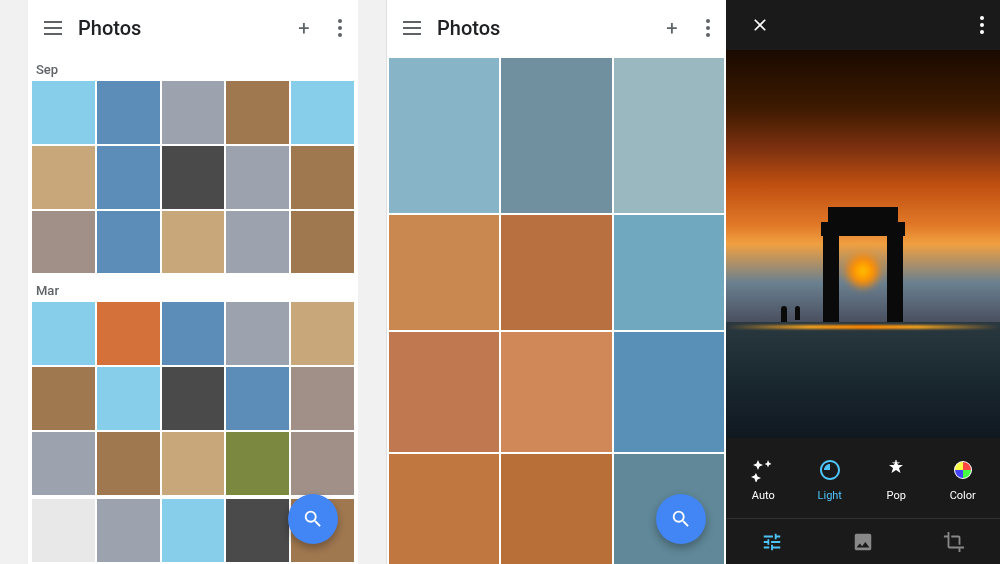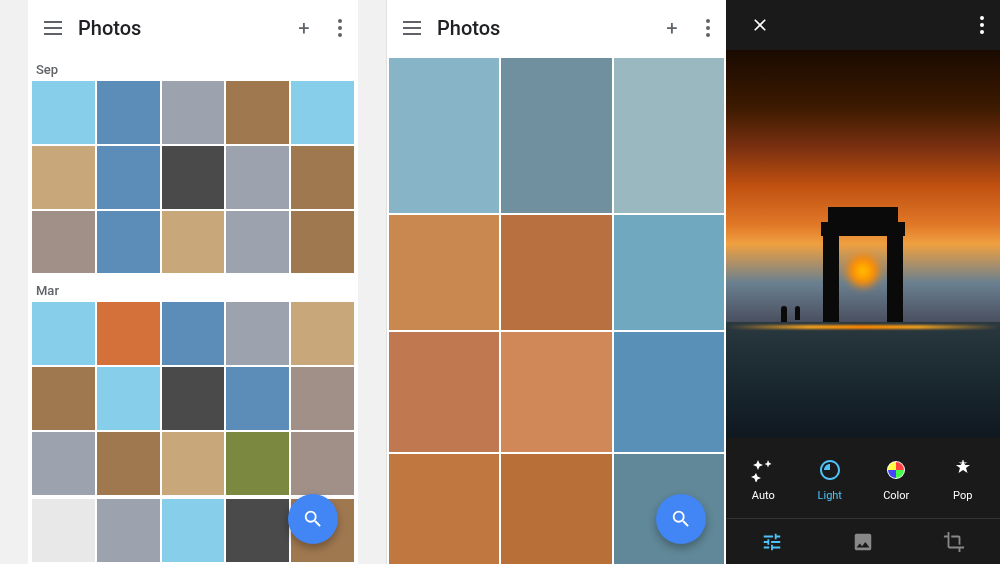--- a/index.html
+++ b/index.html
@@ -468,38 +468,38 @@
       <div class="tool-icon">
         <svg width="24" height="24" viewBox="0 0 24 24" fill="#4fc3f7">
           <path d="M12 2C6.48 2 2 6.48 2 12s4.48 10 10 10 10-4.48 10-10S17.52 2 12 2zm0 18c-4.41 0-8-3.59-8-8s3.59-8 8-8 8 3.59 8 8-3.59 8-8 8zm0-14c-3.31 0-6 2.69-6 6h6V6z"></path>
         </svg>
       </div>
       <span class="tool-label" style="color:#4fc3f7;">Light</span>
     </div>
     <div class="tool-item">
       <div class="tool-icon">
         <svg width="24" height="24" viewBox="0 0 24 24" fill="white">
+          <path d="M12 2l2 5h5l-4 3 1.5 5L12 12l-4.5 3 1.5-5L5 7h5z"></path>
+          <path d="M12 2l1 2.5h2.5l-2 1.5.75 2.5L12 7l-2.25 1.5.75-2.5-2-1.5H11z" fill="none" stroke="white" stroke-width="0.5"></path>
+        </svg>
+      </div>
+      <span class="tool-label">Pop</span>
+    </div>
+    <div class="tool-item">
+      <div class="tool-icon">
+        <svg width="24" height="24" viewBox="0 0 24 24" fill="white">
           <circle cx="12" cy="12" r="8" fill="none" stroke="white" stroke-width="2"></circle>
           <path d="M12 4 A8 8 0 0 1 20 12 L12 12Z" fill="#ff4444"></path>
           <path d="M20 12 A8 8 0 0 1 12 20 L12 12Z" fill="#44ff44"></path>
           <path d="M12 20 A8 8 0 0 1 4 12 L12 12Z" fill="#4444ff"></path>
           <path d="M4 12 A8 8 0 0 1 12 4 L12 12Z" fill="#ffff44"></path>
         </svg>
       </div>
       <span class="tool-label">Color</span>
     </div>
-    <div class="tool-item">
-      <div class="tool-icon">
-        <svg width="24" height="24" viewBox="0 0 24 24" fill="white">
-          <path d="M12 2l2 5h5l-4 3 1.5 5L12 12l-4.5 3 1.5-5L5 7h5z"></path>
-          <path d="M12 2l1 2.5h2.5l-2 1.5.75 2.5L12 7l-2.25 1.5.75-2.5-2-1.5H11z" fill="none" stroke="white" stroke-width="0.5"></path>
-        </svg>
-      </div>
-      <span class="tool-label">Pop</span>
-    </div>
   </div>
 
   <div class="editor-bottom-bar">
     <div class="bottom-bar-icon active">
       <svg width="22" height="22" viewBox="0 0 24 24" fill="#4fc3f7">
         <path d="M3 17v2h6v-2H3zM3 5v2h10V5H3zm10 16v-2h8v-2h-8v-2h-2v6h2zM7 9v2H3v2h4v2h2V9H7zm14 4v-2H11v2h10zm-6-4h2V7h4V5h-4V3h-2v6z"></path>
       </svg>
     </div>
     <div class="bottom-bar-icon">
       <svg width="22" height="22" viewBox="0 0 24 24" fill="#888">

